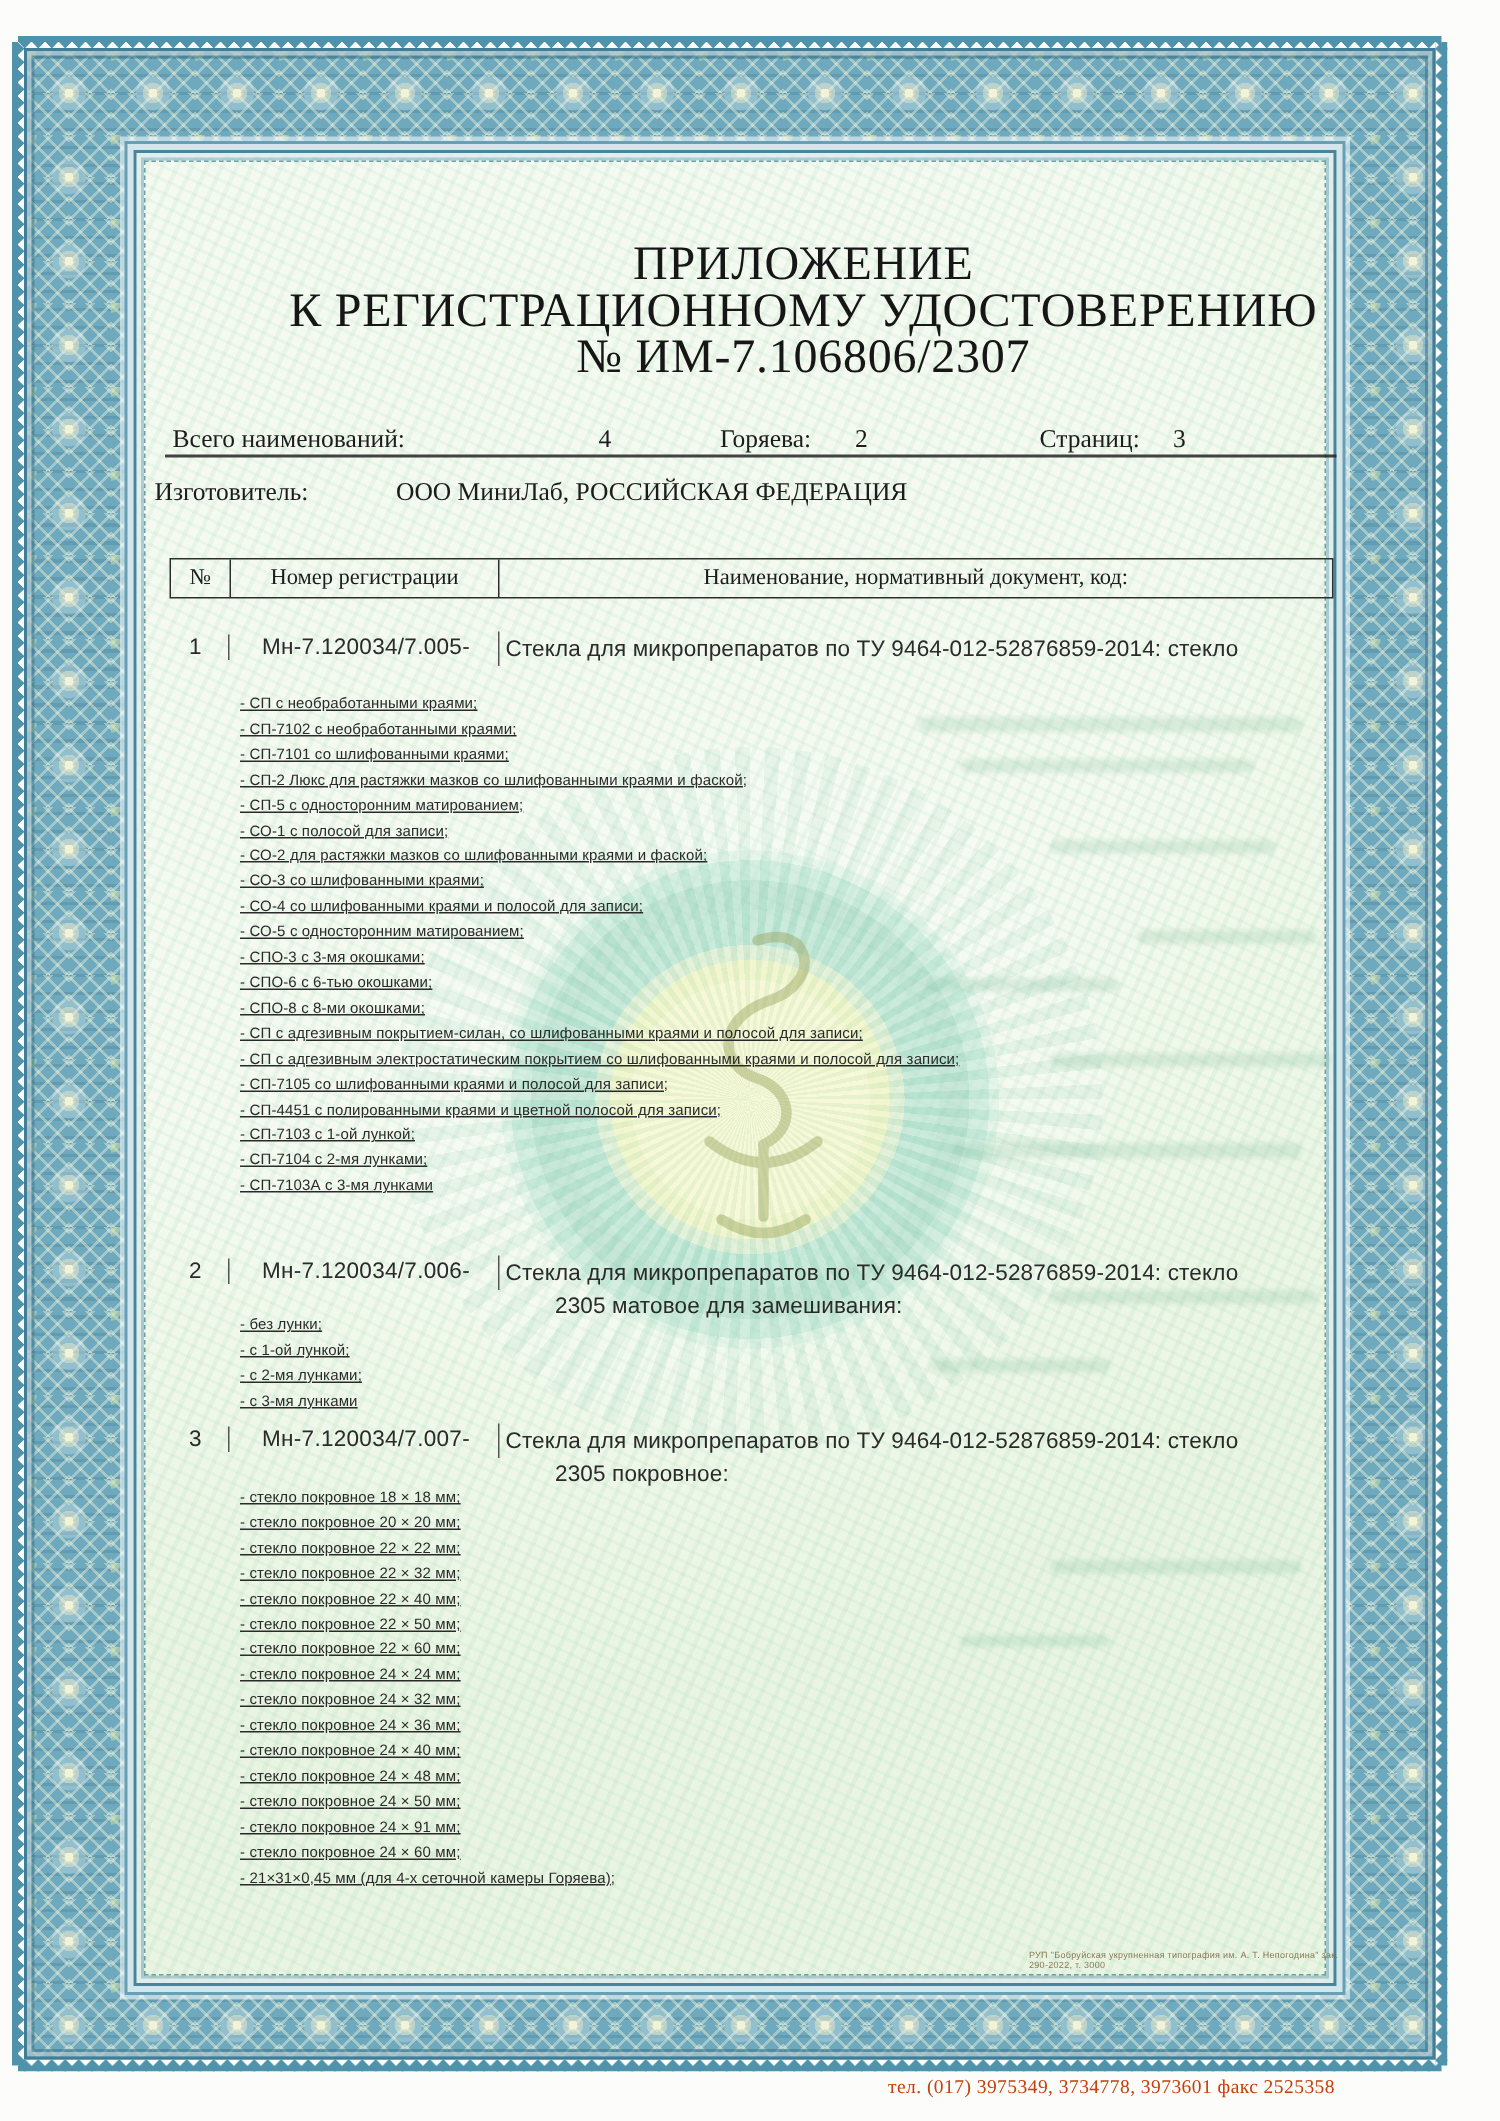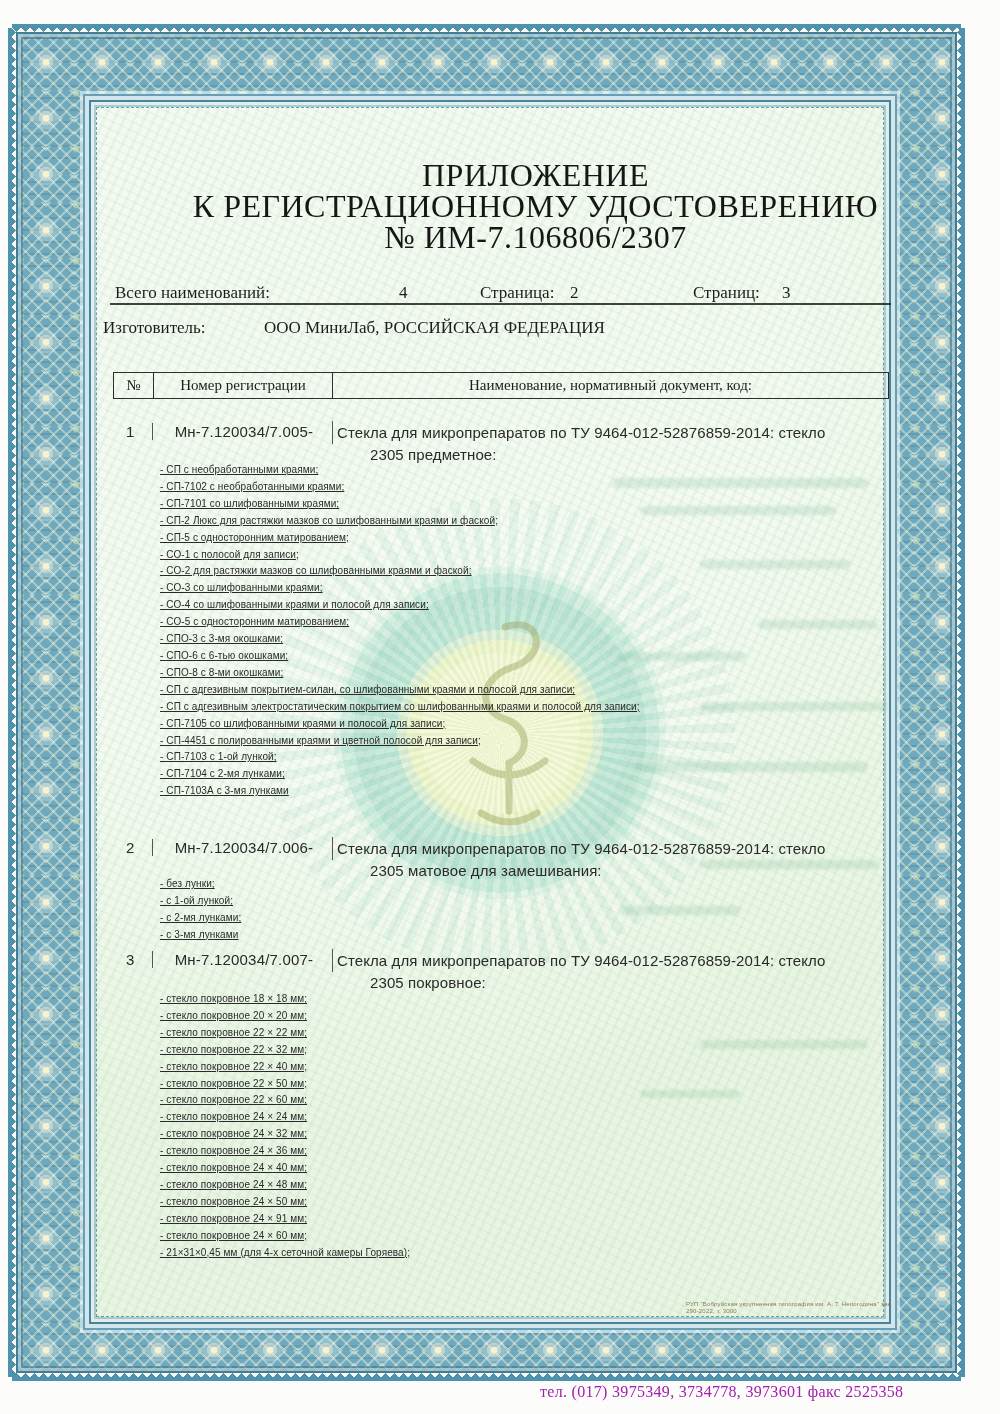--- a/index.html
+++ b/index.html
@@ -104,22 +104,22 @@
   .tick  { position:absolute; width:1px; background:#555; }
   .entries { position:absolute; left:160px; font-size:10px; line-height:16.9px; letter-spacing:.1px;text-decoration:underline; }
   .entries .entry { white-space:nowrap; }
 
   .printer-note {
     position:absolute; left:686px; top:1301px; width:210px;
     font-family:"Liberation Sans", sans-serif;
     font-size:6px; line-height:7px; color:rgba(130,108,72,.9); letter-spacing:.2px;
   }
   .phone {
-    position:absolute; left:540px; top:1383px;
-    font-size:16px; color:#a21caf; letter-spacing:.3px;
+    position:absolute; left:592px; top:1383px;
+    font-size:13px; color:#c2410c; letter-spacing:.3px;
   }
 </style>
 </head>
 <body>
 
 <div class="page">
 
   <div class="frame">
     <div class="zz zz-top"></div>
     <div class="zz zz-bottom"></div>
@@ -153,21 +153,21 @@
   <div class="smudge" style="left:640px;top:1090px;width:100px;height:8px"></div>
 
   <div class="title">
     <div>ПРИЛОЖЕНИЕ</div>
     <div>К РЕГИСТРАЦИОННОМУ УДОСТОВЕРЕНИЮ</div>
     <div>№  ИМ-7.106806/2307</div>
   </div>
 
   <div class="meta" style="left:115px">Всего наименований:</div>
   <div class="meta" style="left:399px">4</div>
-  <div class="meta" style="left:480px">Страница:</div>
+  <div class="meta" style="left:480px">Горяева:</div>
   <div class="meta" style="left:570px">2</div>
   <div class="meta" style="left:693px">Страниц:</div>
   <div class="meta" style="left:782px">3</div>
 
   <div class="rule"></div>
 
   <div class="manu" style="left:103px">Изготовитель:</div>
   <div class="manu manu-value" style="left:264px">ООО МиниЛаб, РОССИЙСКАЯ ФЕДЕРАЦИЯ</div>
 
   <div class="thead">
@@ -175,21 +175,20 @@
     <div class="c2">Номер регистрации</div>
     <div class="c3">Наименование, нормативный документ, код:</div>
   </div>
 
   <div class="item-num body-sans" style="top:423px">1</div>
   <div class="tick" style="left:152px;top:423px;height:17px"></div>
   <div class="item-reg body-sans" style="top:423px">Мн-7.120034/7.005-</div>
   <div class="tick" style="left:332px;top:421px;height:23px"></div>
   <div class="item-desc body-sans" style="top:422px">
     <div>Стекла для микропрепаратов по ТУ 9464-012-52876859-2014: стекло</div>
-    <div class="desc2">2305 предметное:</div>
   </div>
   <div class="entries body-sans" style="top:462px">
       <div class="entry">- СП с необработанными краями;</div>
       <div class="entry">- СП-7102 с необработанными краями;</div>
       <div class="entry">- СП-7101 со шлифованными краями;</div>
       <div class="entry">- СП-2 Люкс для растяжки мазков со шлифованными краями и фаской;</div>
       <div class="entry">- СП-5 с односторонним матированием;</div>
       <div class="entry">- СО-1 с полосой для записи;</div>
       <div class="entry">- СО-2 для растяжки мазков со шлифованными краями и фаской;</div>
       <div class="entry">- СО-3 со шлифованными краями;</div>

